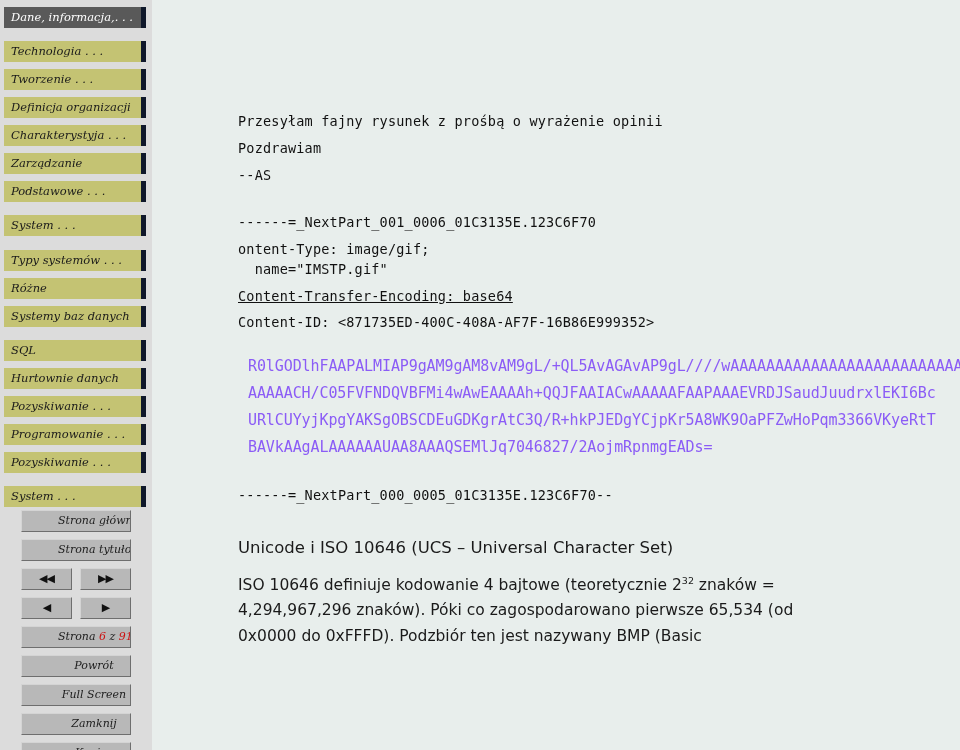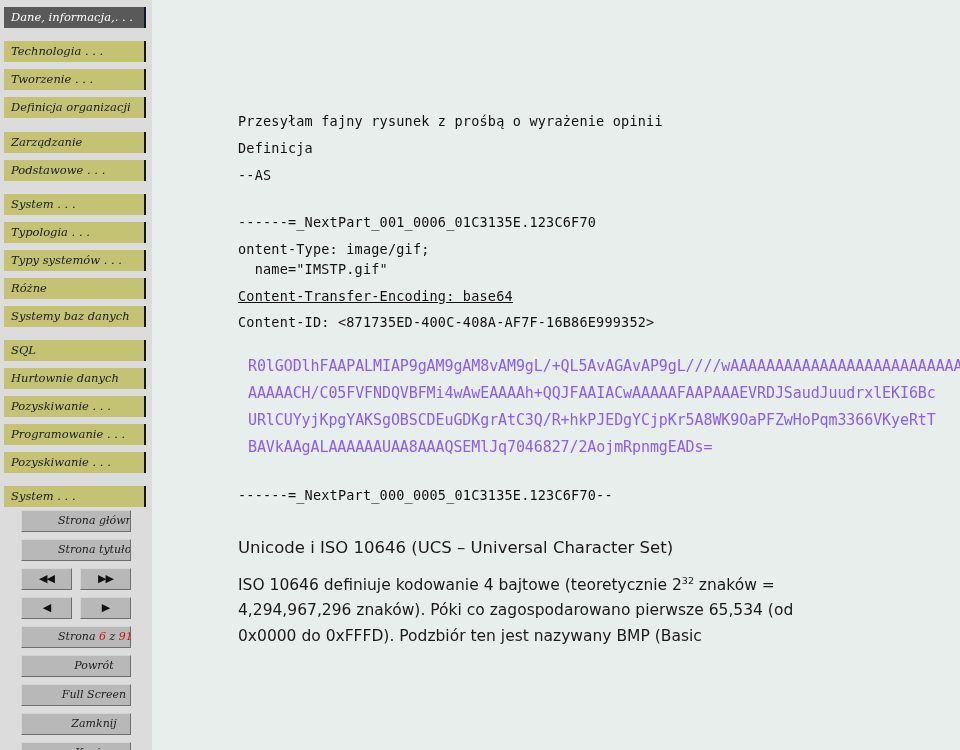--- a/index.html
+++ b/index.html
@@ -37,21 +37,21 @@
     background: #c4c373;
     color: #1a1a1a;
     font-family: "DejaVu Serif", serif;
     font-style: italic;
     font-size: 11.5px;
     line-height: 21px;
     padding-left: 7px;
     white-space: nowrap;
     overflow: hidden;
     box-sizing: border-box;
-    border-right: 2px solid #0f172a;
+    border-right: 5px solid #0f172a;
   }
   .nav-btn.active {
     background: #595959;
     color: #ffffff;
   }
   .nav-gap-sm { height: 7px; }
   .nav-gap-md { height: 13px; }
 
   
   #controls {
@@ -157,28 +157,28 @@
     <div id="nav-list">
         <div class="nav-gap-sm"></div>
         <div class="nav-btn active"><span>Dane, informacja,. . .</span></div>
         <div class="nav-gap-md"></div>
         <div class="nav-btn"><span>Technologia . . .</span></div>
         <div class="nav-gap-sm"></div>
         <div class="nav-btn"><span>Tworzenie . . .</span></div>
         <div class="nav-gap-sm"></div>
         <div class="nav-btn"><span>Definicja organizacji</span></div>
         <div class="nav-gap-sm"></div>
+        <div class="nav-btn"><span>Charakterystyja . . .</span></div>
         <div class="nav-gap-sm"></div>
         <div class="nav-btn"><span>Zarządzanie</span></div>
         <div class="nav-gap-sm"></div>
         <div class="nav-btn"><span>Podstawowe . . .</span></div>
         <div class="nav-gap-md"></div>
         <div class="nav-btn"><span>System . . .</span></div>
         <div class="nav-gap-sm"></div>
-        <div class="nav-btn"><span>Typologia . . .</span></div>
         <div class="nav-gap-sm"></div>
         <div class="nav-btn"><span>Typy systemów . . .</span></div>
         <div class="nav-gap-sm"></div>
         <div class="nav-btn"><span>Różne</span></div>
         <div class="nav-gap-sm"></div>
         <div class="nav-btn"><span>Systemy baz danych</span></div>
         <div class="nav-gap-md"></div>
         <div class="nav-btn"><span>SQL</span></div>
         <div class="nav-gap-sm"></div>
         <div class="nav-btn"><span>Hurtownie danych</span></div>
@@ -213,21 +213,21 @@
       <div class="ctrl">Full Screen</div>
       <div class="ctrl">Zamknij</div>
       <div class="ctrl">Koniec</div>
     </div>
   </div>
 
   <div id="main">
 
     <div id="mail-block">
         <div class="mono verse" style="left: 86px; top: 113px;">Przesyłam fajny rysunek z prośbą o wyrażenie opinii</div>
-        <div class="mono verse" style="left: 86px; top: 140px;">Definicja</div>
+        <div class="mono verse" style="left: 86px; top: 140px;">Pozdrawiam</div>
         <div class="mono verse" style="left: 86px; top: 167px;">--AS</div>
       </div>
     <div id="mime-block">
         <div class="mono verse" style="left: 86px; top: 214px;">------=_NextPart_001_0006_01C3135E.123C6F70</div>
         <div class="mono verse" style="left: 86px; top: 241px;">ontent-Type: image/gif;</div>
         <div class="mono verse" style="left: 86px; top: 261px;">  name="IMSTP.gif"</div>
         <div class="mono verse" style="left: 86px; top: 288px; text-decoration: underline;">Content-Transfer-Encoding: base64</div>
         <div class="mono verse" style="left: 86px; top: 314px;">Content-ID: &lt;871735ED-400C-408A-AF7F-16B86E999352&gt;</div>
       </div>
     <div id="b64-block">

